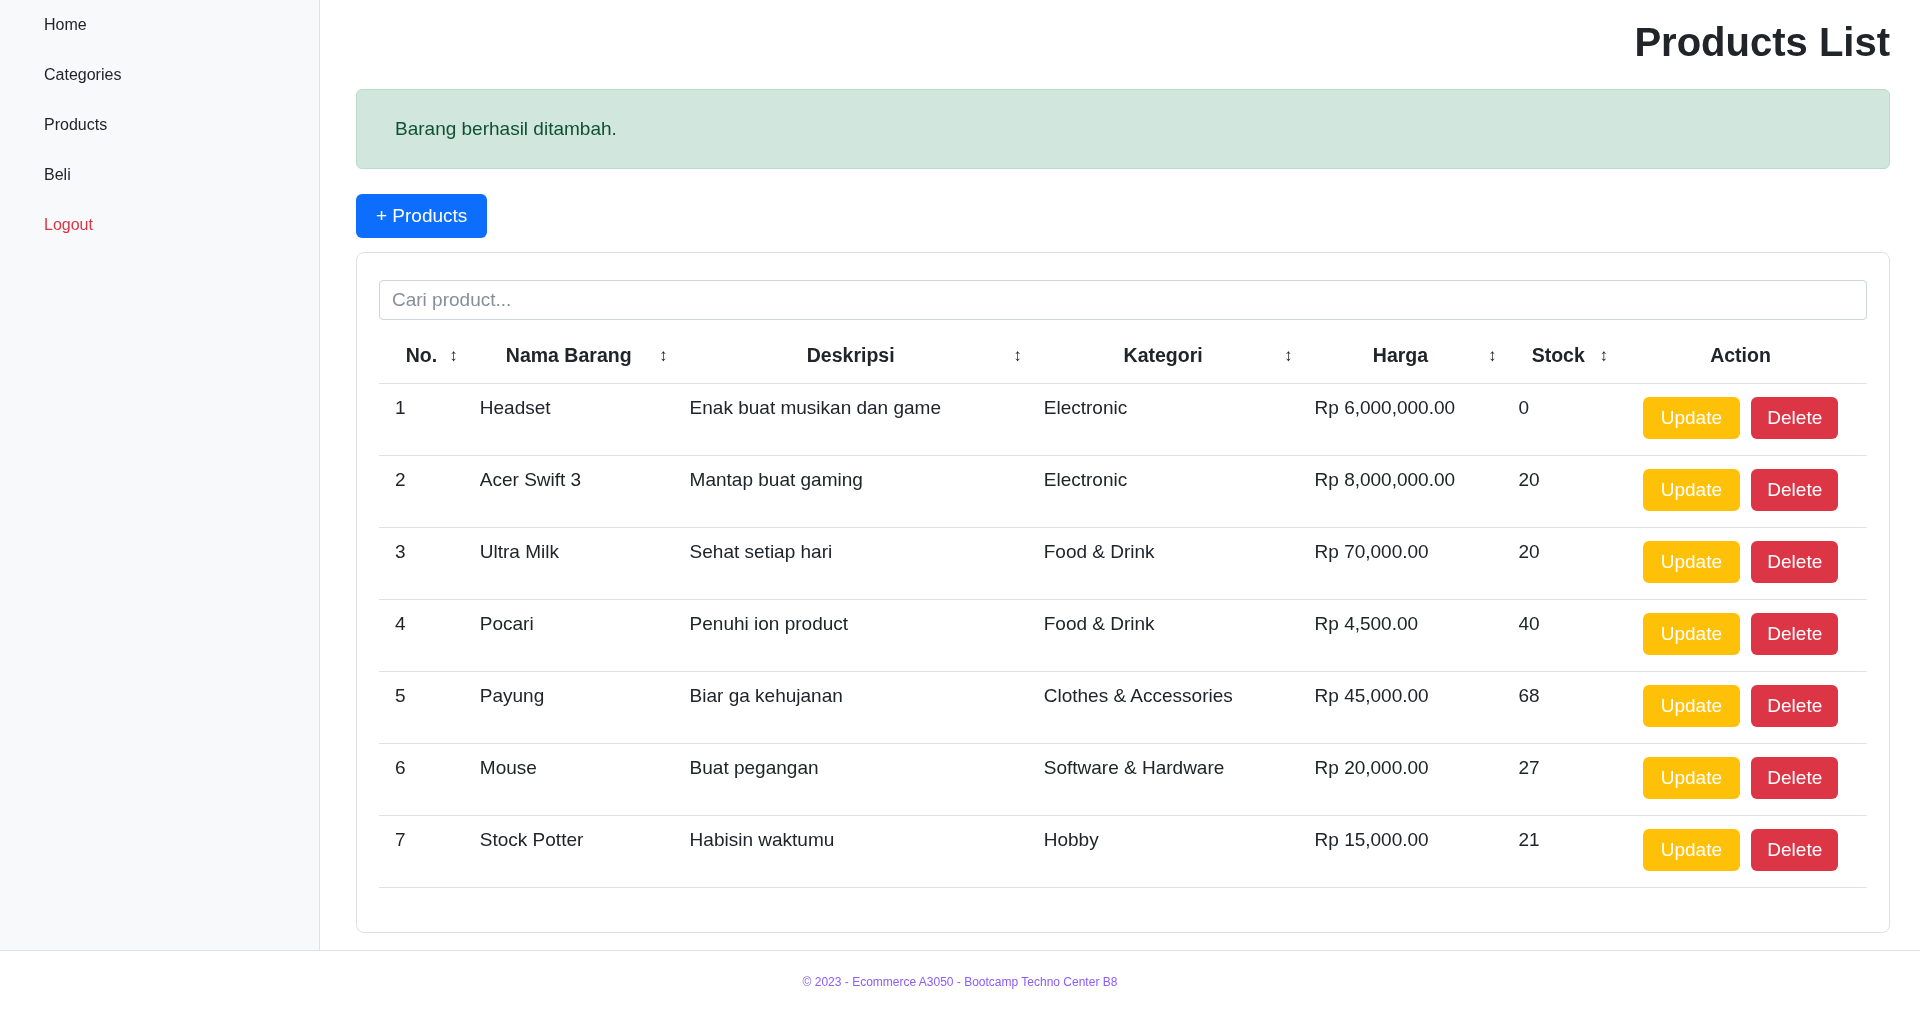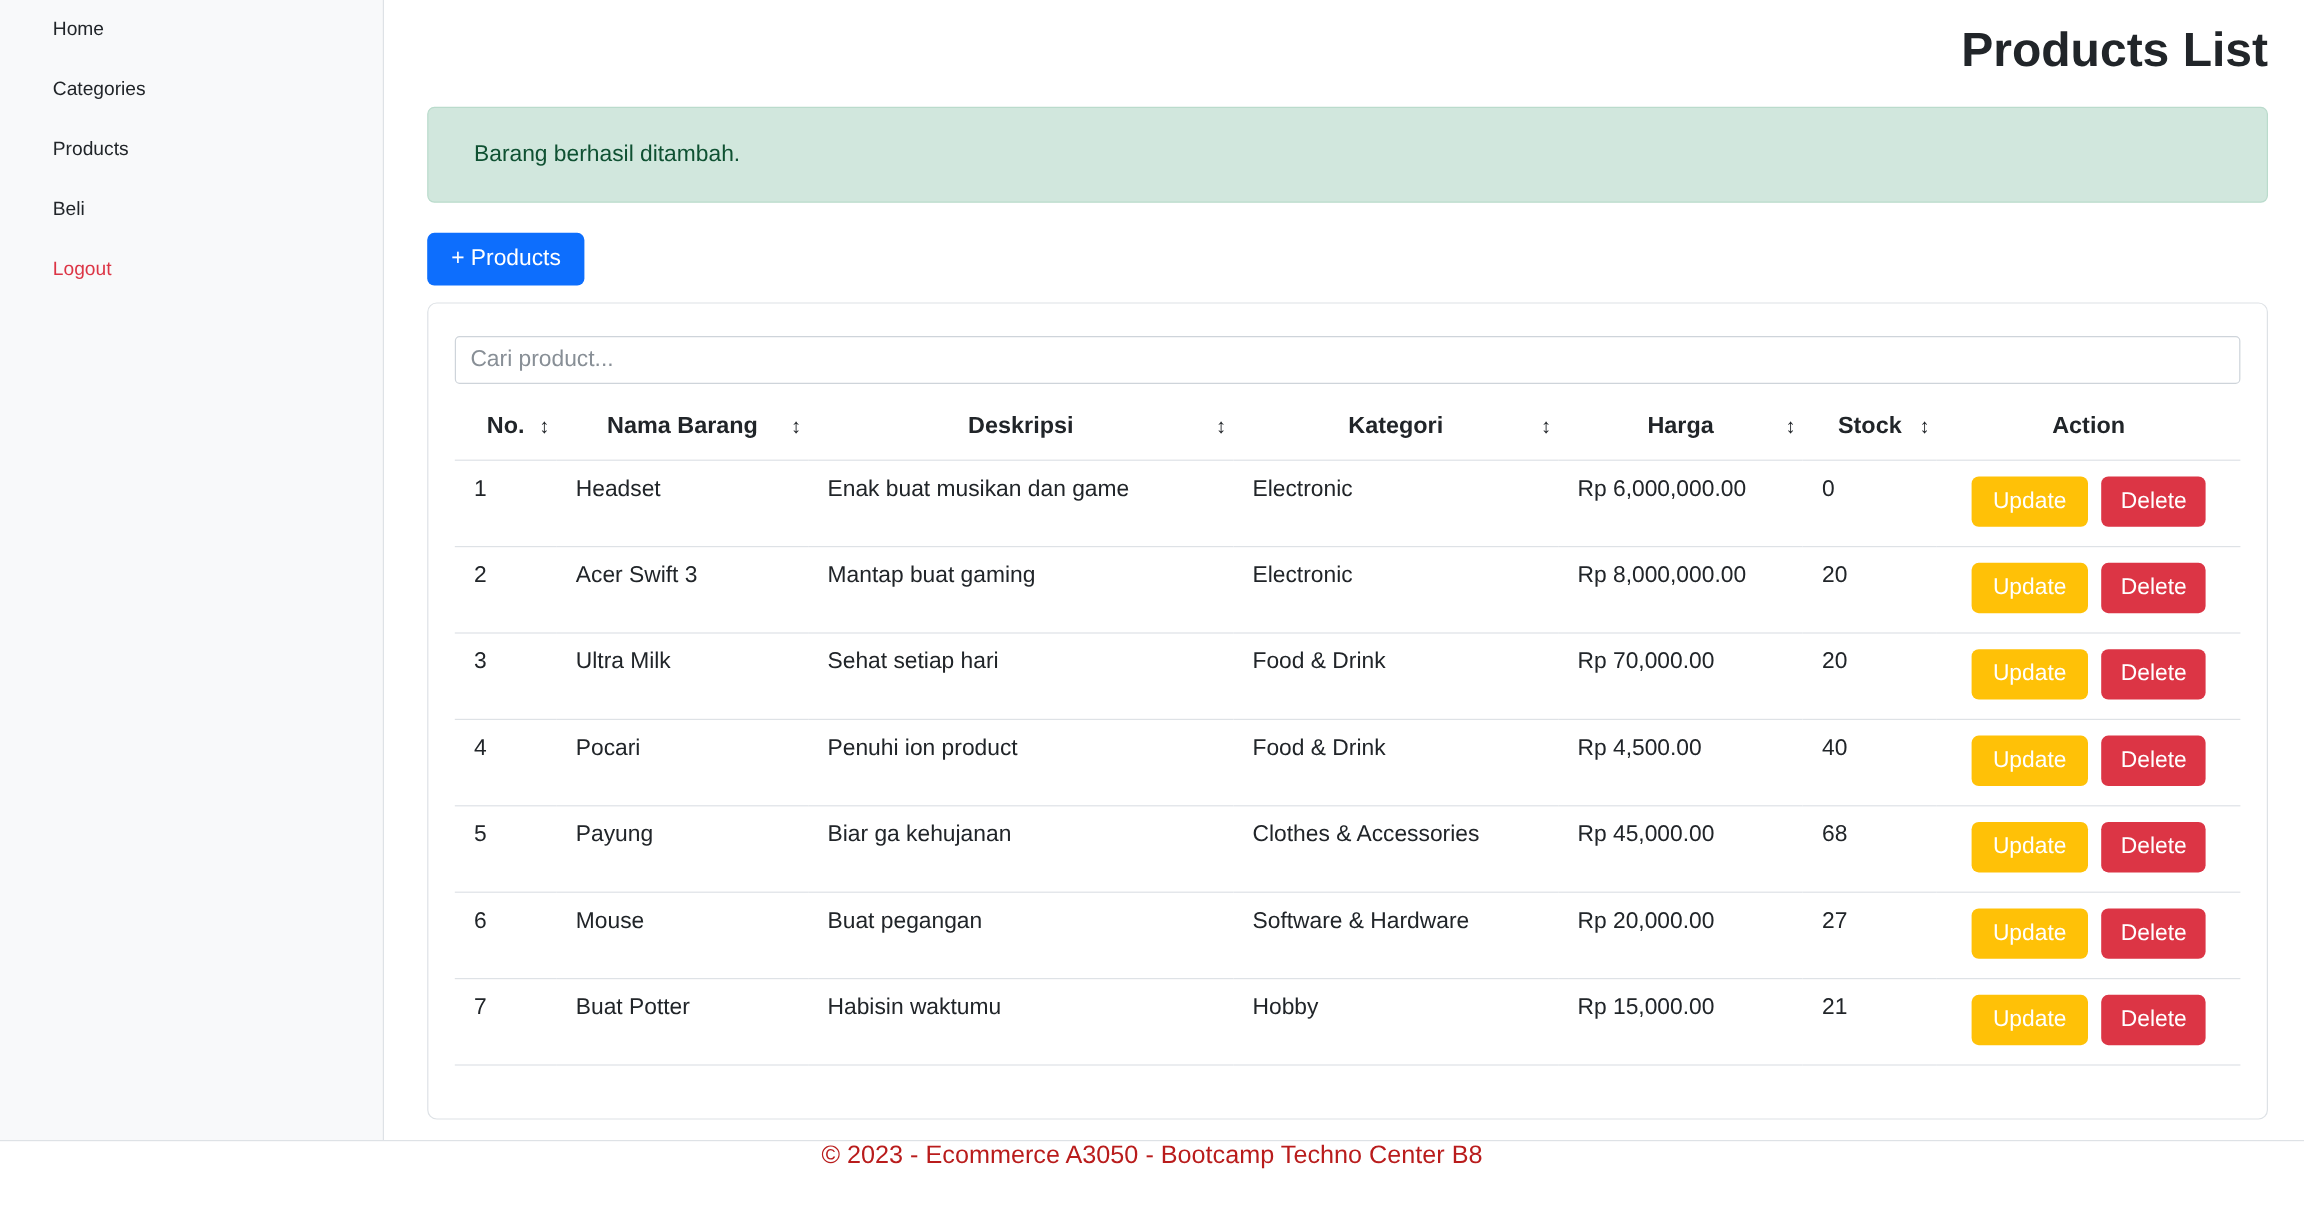--- a/index.html
+++ b/index.html
@@ -74,21 +74,21 @@
   .col-harga { width: 13.7%; }
   .col-stock { width: 7.5%; }
   .col-action { width: 17%; }
 
   .btn-update { background: #ffc107; color: #ffffff; padding: 9px 18px; margin-right: 3px; }
   .btn-delete { background: #dc3545; color: #ffffff; padding: 9px 16px; margin-left: 3px; }
 
   
   .footer {
     height: 70px; border-top: 1px solid #dee2e6; background: #ffffff;
-    text-align: center; color: #b91c1c; font-size: 21px;
+    text-align: center; padding-top: 24px; color: #8b5cf6; font-size: 12px;
   }
 </style>
 </head>
 <body>
 
 <div class="app">
   <div class="page-body">
 
     <nav class="sidebar">
         <a class="side-link" href="#">
@@ -221,21 +221,21 @@
     <td class="cell-kategori">Software &amp; Hardware</td>
     <td class="cell-harga">Rp 20,000.00</td>
     <td class="cell-stock">27</td>
     <td class="cell-action">
       <button class="btn btn-update">Update</button>
       <button class="btn btn-delete">Delete</button>
     </td>
   </tr>
               <tr>
     <td class="cell-no">7</td>
-    <td class="cell-nama">Buat Potter</td>
+    <td class="cell-nama">Stock Potter</td>
     <td class="cell-deskripsi">Habisin waktumu</td>
     <td class="cell-kategori">Hobby</td>
     <td class="cell-harga">Rp 15,000.00</td>
     <td class="cell-stock">21</td>
     <td class="cell-action">
       <button class="btn btn-update">Update</button>
       <button class="btn btn-delete">Delete</button>
     </td>
   </tr>
             </tbody>

